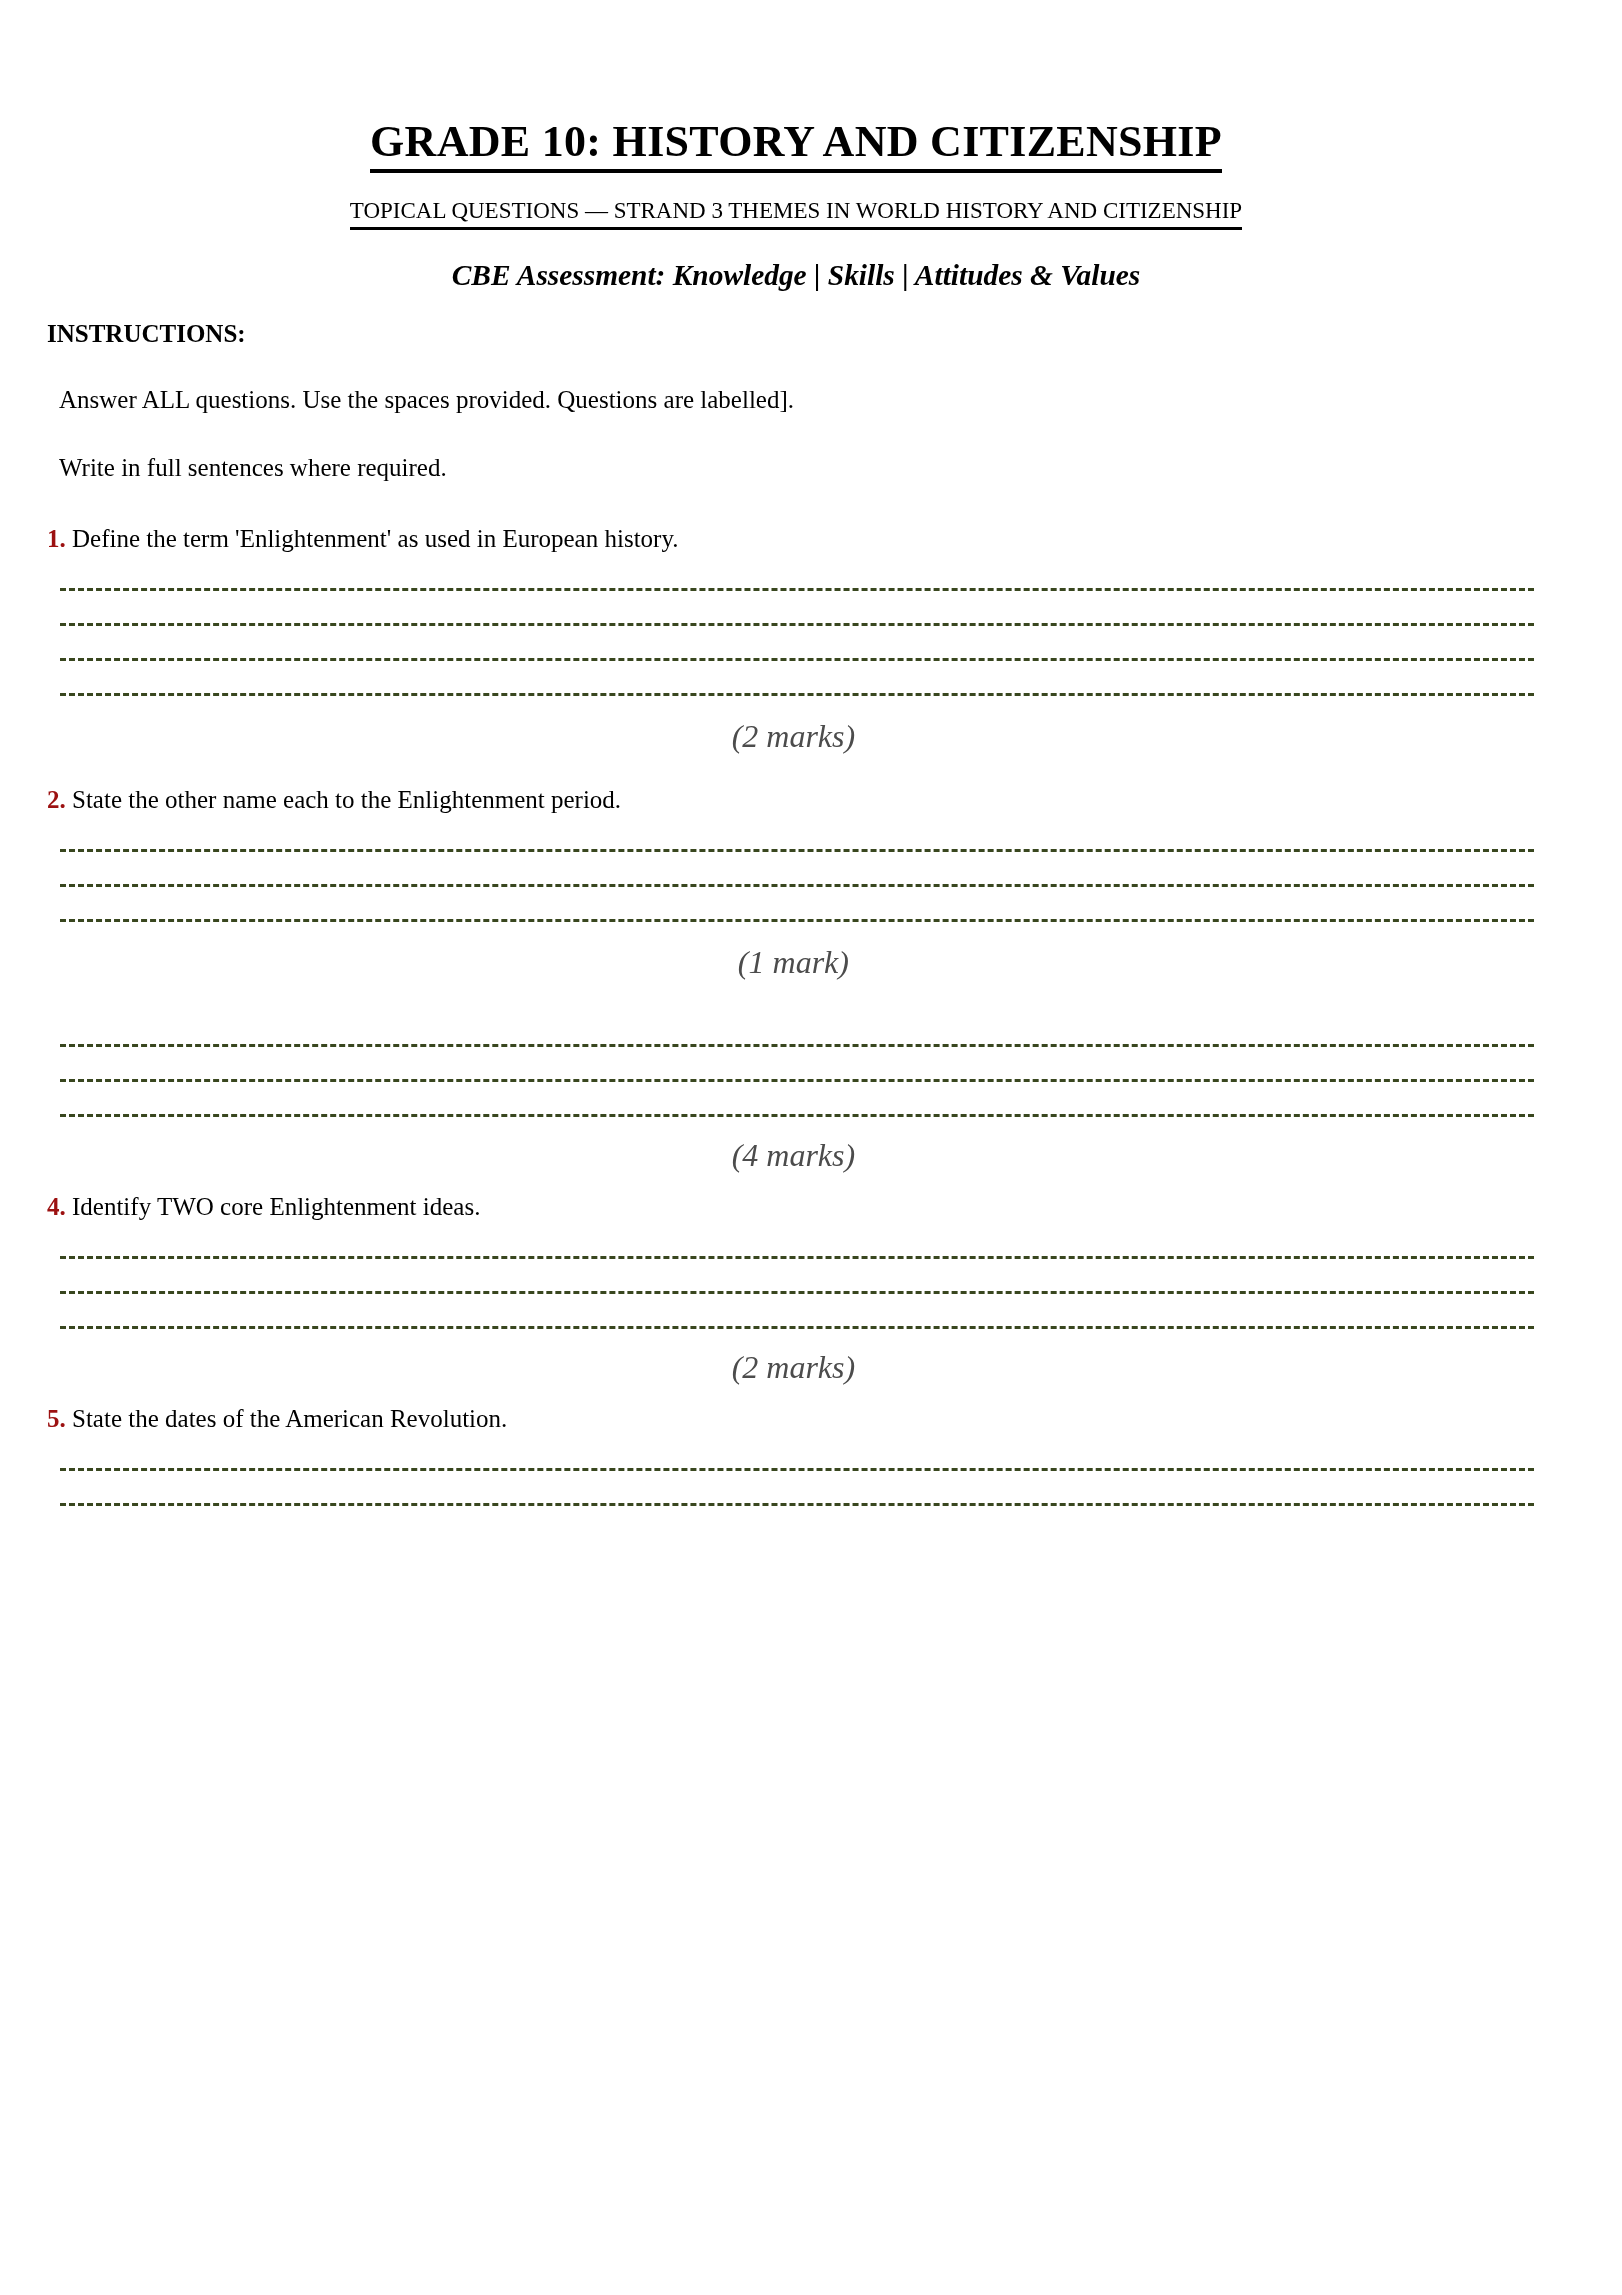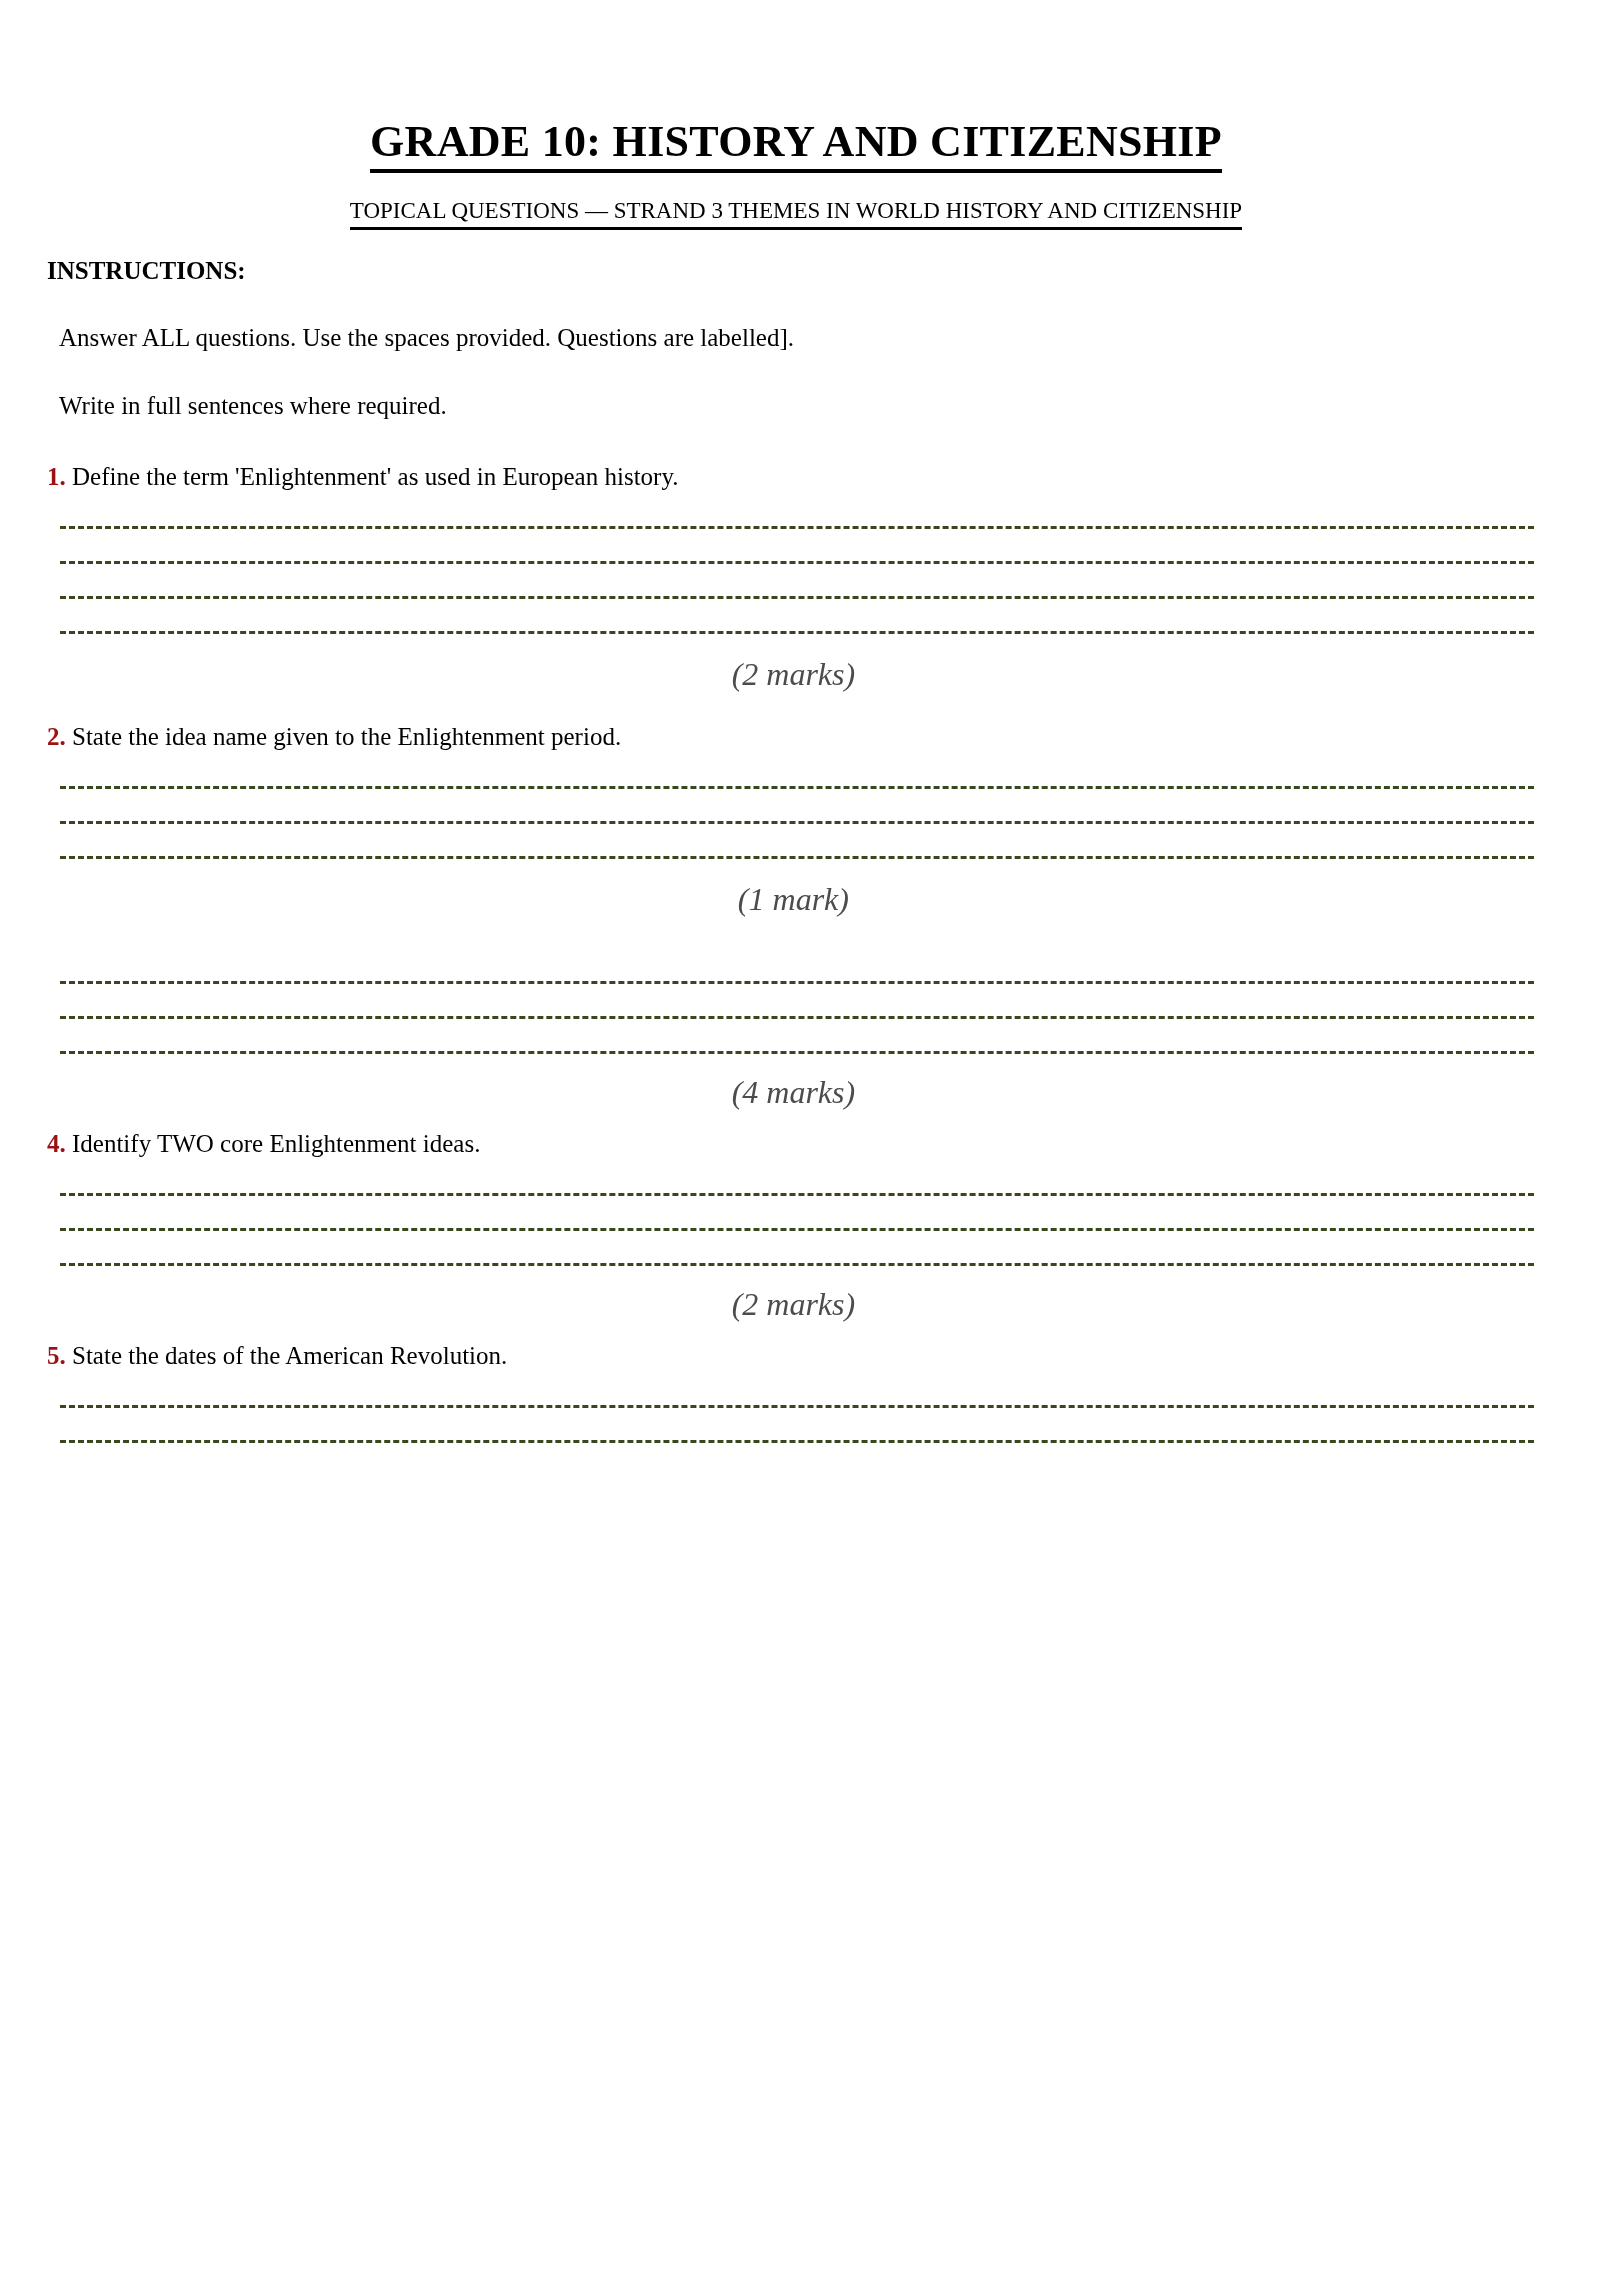--- a/index.html
+++ b/index.html
@@ -128,20 +128,21 @@
   <div class="inner">
 
     <h1 class="doc-title">
       <span class="u">GRADE 10: HISTORY AND CITIZENSHIP</span>
     </h1>
 
     <div class="doc-subtitle">
       <span class="u">TOPICAL QUESTIONS — STRAND 3 THEMES IN WORLD HISTORY AND CITIZENSHIP</span>
     </div>
 
+    <div class="doc-subtitle2">CBE Assessment: Knowledge | Skills | Attitudes &amp; Values</div>
 
     <div class="instructions-head">INSTRUCTIONS:</div>
 
     <div class="instr-line">Answer ALL questions. Use the spaces provided. Questions are labelled].</div>
     <div class="instr-line">Write in full sentences where required.</div>
 
     <div class="spacer-md"></div>
     <div class="question">
       <span class="q-num">1.</span>
       <span class="q-text">Define the term 'Enlightenment' as used in European history.</span>
@@ -155,21 +156,21 @@
       <div class="ans-line"></div>
       <div style="height:32px"></div>
       <div class="ans-line"></div>
     </div>
     <div style="height:21px"></div>
     <div class="marks">(2 marks)</div>
 
     <div class="spacer-md"></div>
     <div class="question">
       <span class="q-num">2.</span>
-      <span class="q-text">State the idea name given to the Enlightenment period.</span>
+      <span class="q-text">State the other name each to the Enlightenment period.</span>
     </div>
     <div class="answer-lines">
       <div style="height:34px"></div>
       <div class="ans-line"></div>
       <div style="height:32px"></div>
       <div class="ans-line"></div>
       <div style="height:32px"></div>
       <div class="ans-line"></div>
     </div>
     <div style="height:21px"></div>

